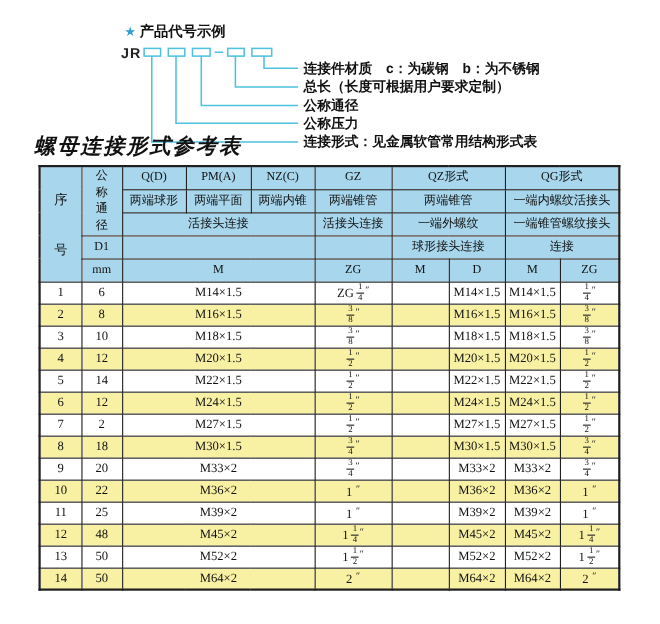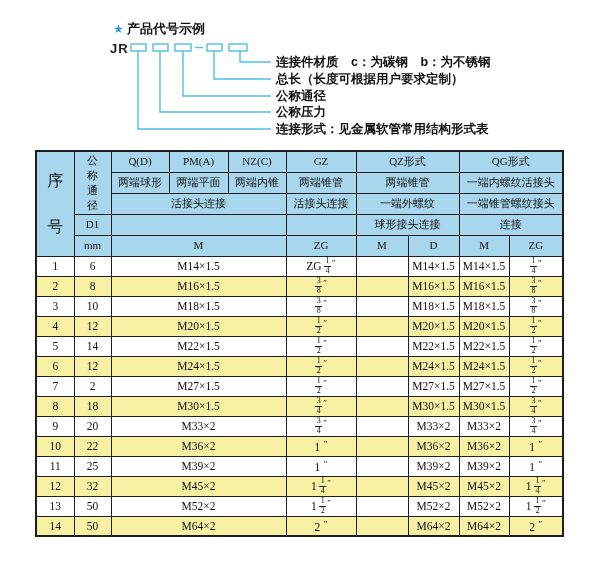--- a/index.html
+++ b/index.html
@@ -32,21 +32,21 @@
   
   table.ref{position:absolute;left:35px;top:150px;width:527px;border-collapse:collapse;
     table-layout:fixed;border:2px solid var(--border);}
   .ref th,.ref td{border:1px solid var(--border);text-align:center;vertical-align:middle;
     padding:0;overflow:hidden;}
   .ref thead th{background:var(--header-bg);font-weight:normal;font-size:11px;height:21px;
     line-height:1.05;}
   .ref tbody td{font-size:11.5px;height:20px;background:#fff;}
   .ref tbody tr.alt td{background:var(--row-alt-bg);}
 
-  .vert2{width:1.2em;margin:0 auto;word-break:break-all;line-height:46px;font-size:16px;}
+  .vert2{width:1.2em;margin:0 auto;word-break:break-all;line-height:46px;font-size:12px;}
   .vert4{width:1.2em;margin:0 auto;word-break:break-all;line-height:15px;font-size:11px;}
 
   .frac{display:inline-block;vertical-align:-3px;text-align:center;font-size:8px;line-height:1.1;}
   .frac .fn{display:block;border-bottom:1px solid #222;padding:0 1.5px;}
   .frac .fd{display:block;}
   .inch{font-size:9px;vertical-align:4px;margin-left:1px;}
 </style>
 </head>
 <body>
 
@@ -70,20 +70,21 @@
     <polyline points="160,51 160,112 271,112" class="dg-line"></polyline>
     <polyline points="138,51 138,129 271,129" class="dg-line"></polyline>
 
     <text x="276" y="66" class="dg-label">连接件材质　c：为碳钢　b：为不锈钢</text>
     <text x="276" y="83" class="dg-label">总长（长度可根据用户要求定制）</text>
     <text x="276" y="100" class="dg-label">公称通径</text>
     <text x="276" y="116" class="dg-label">公称压力</text>
     <text x="276" y="133" class="dg-label">连接形式：见金属软管常用结构形式表</text>
   </svg>
 
+  <div class="page-title">螺母连接形式参考表</div>
 
   <table class="ref">
     <colgroup>
       <col style="width:38px">
         <col style="width:37px">
       <col style="width:58px">
         <col style="width:59px">
         <col style="width:58px">
       <col style="width:70px">
       <col style="width:52px">
@@ -243,21 +244,21 @@
           <td>25</td>
           <td colspan="3">M39×2</td>
           <td>1 <span class="inch">″</span></td>
           <td></td>
           <td>M39×2</td>
           <td>M39×2</td>
           <td>1 <span class="inch">″</span></td>
         </tr>
         <tr class="alt">
           <td>12</td>
-          <td>32</td>
+          <td>48</td>
           <td colspan="3">M45×2</td>
           <td>1 <span class="frac"><span class="fn">1</span><span class="fd">4</span></span><span class="inch">″</span></td>
           <td></td>
           <td>M45×2</td>
           <td>M45×2</td>
           <td>1 <span class="frac"><span class="fn">1</span><span class="fd">4</span></span><span class="inch">″</span></td>
         </tr>
         <tr>
           <td>13</td>
           <td>50</td>

